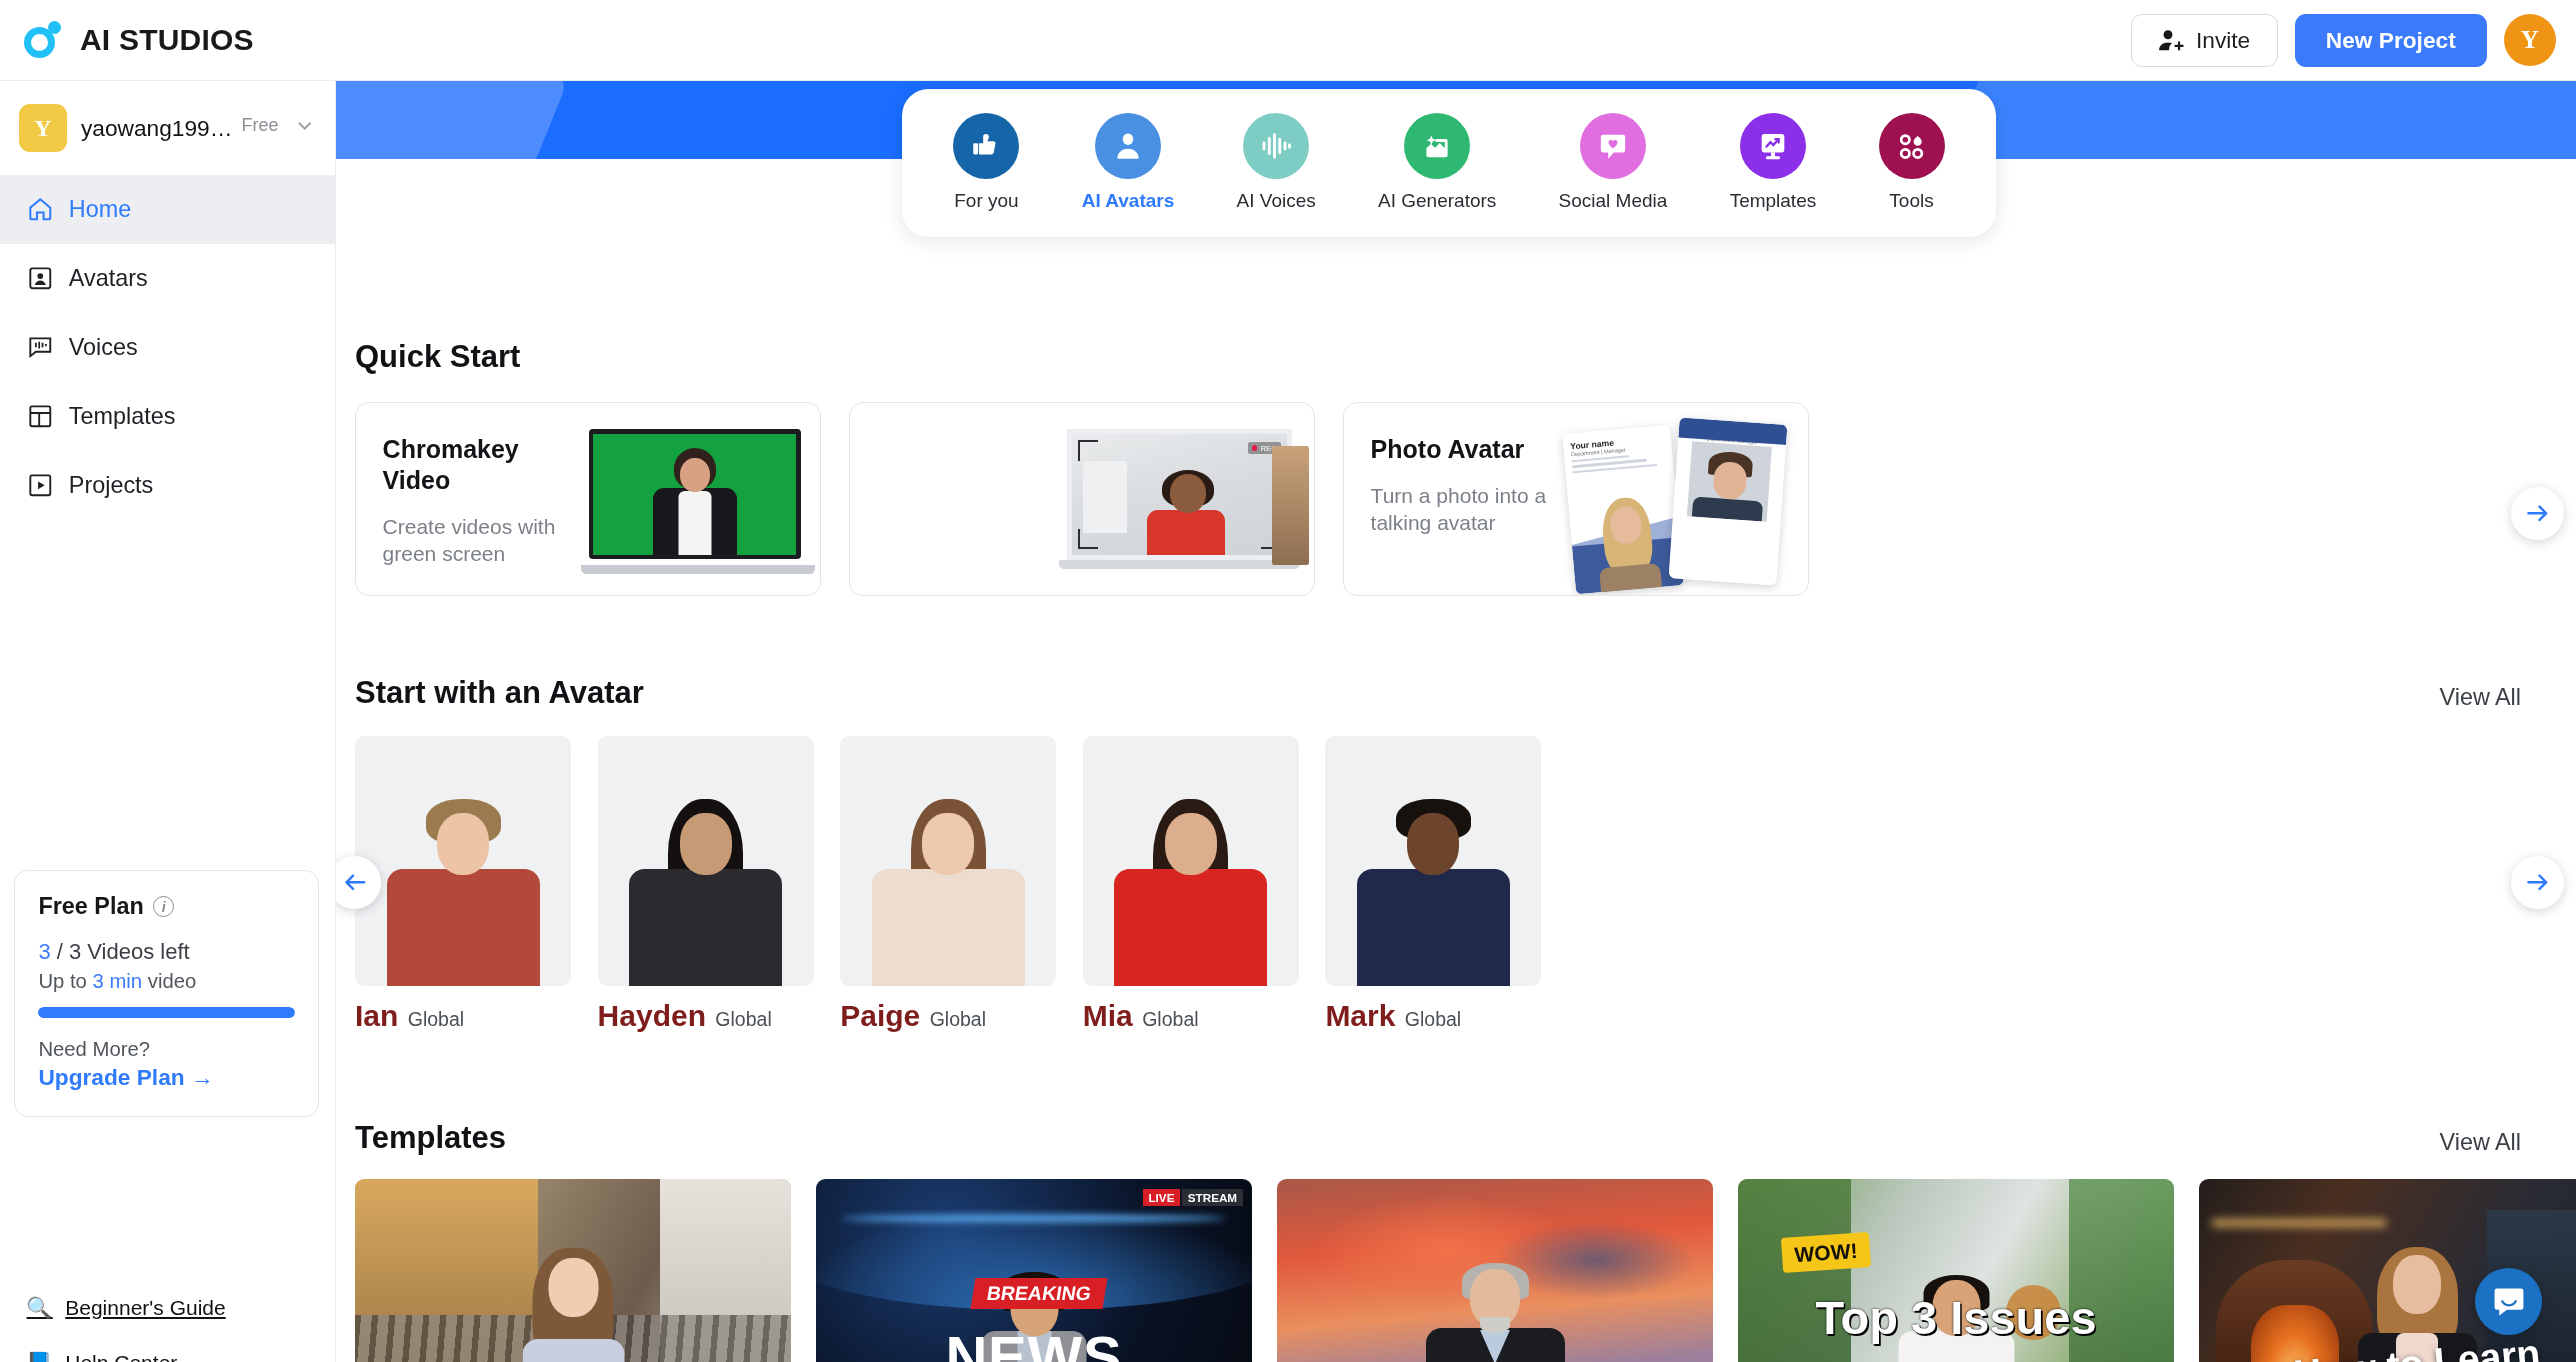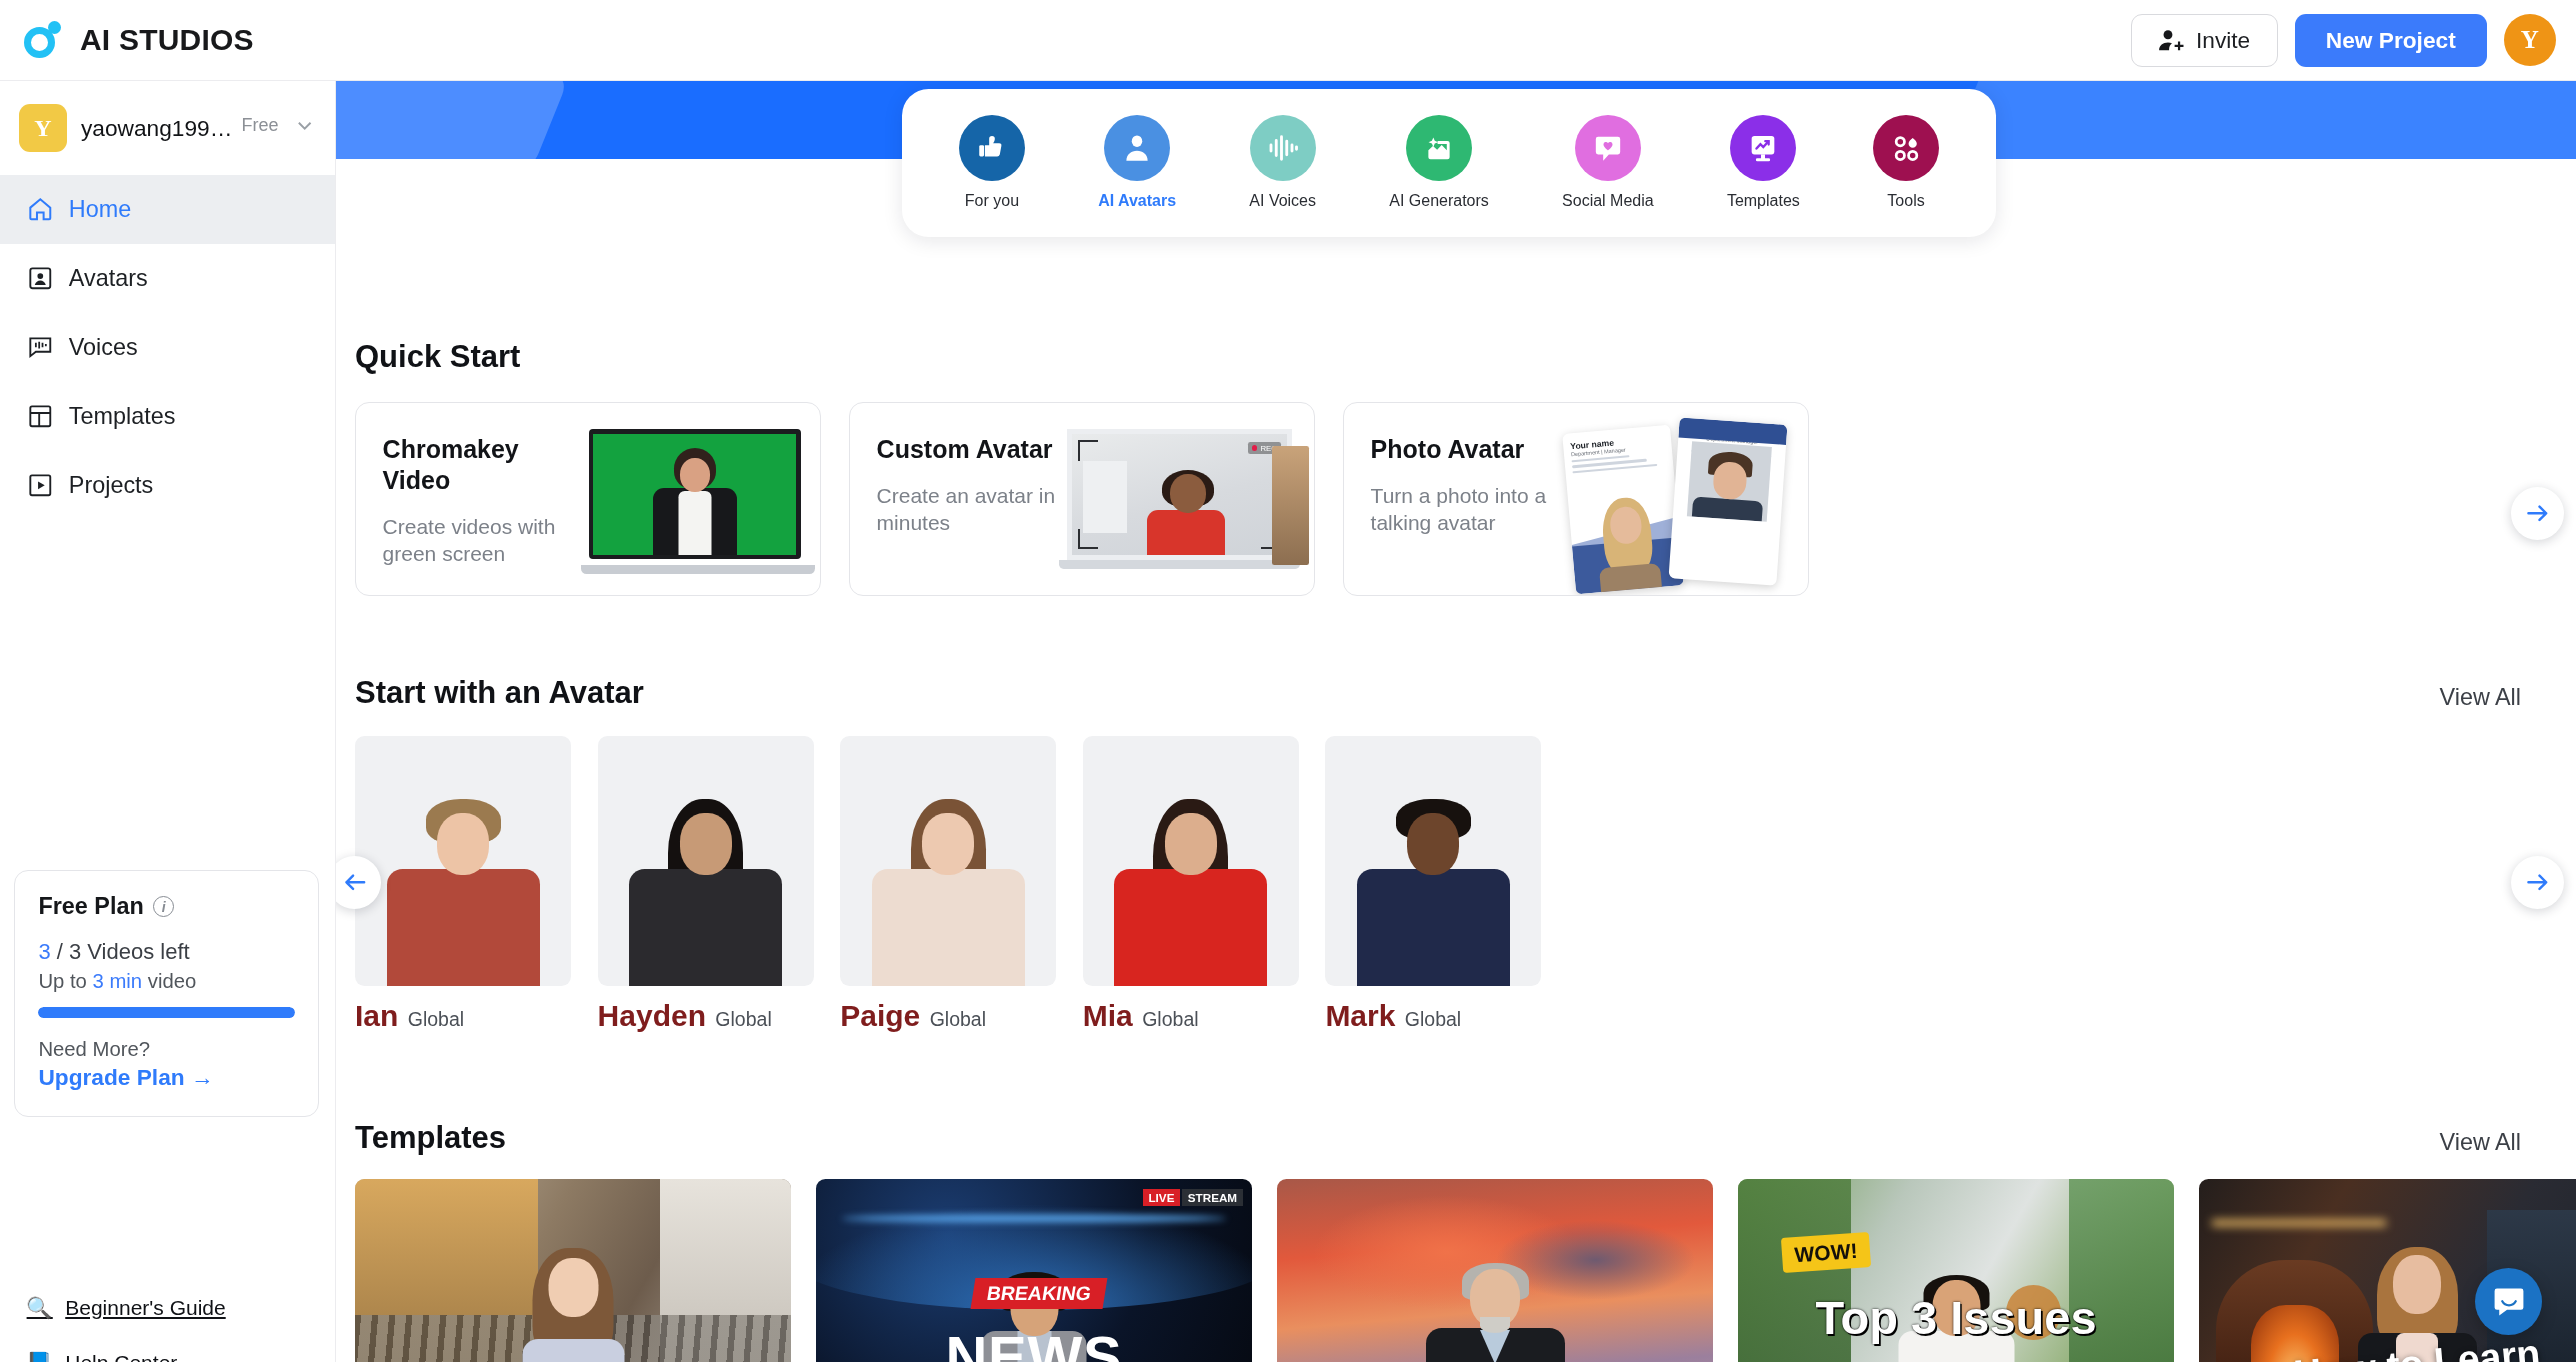--- a/index.html
+++ b/index.html
@@ -143,21 +143,21 @@
     background: #ffffff; border-radius: 26.6px;
     box-shadow: 0 3.1px 20.3px rgba(16,24,40,.10);
     display: flex; align-items: center; justify-content: space-around;
     padding: 0 20.3px; z-index: 10;
   }
   .tab { display: flex; flex-direction: column; align-items: center; gap: 11px; cursor: pointer; }
   .tab-ico {
     width: 66px; height: 66px; border-radius: 50%;
     display: flex; align-items: center; justify-content: center;
   }
-  .tab-label { font-size: 16px; color: #2a2d33; white-space: nowrap; }
+  .tab-label { font-size: 19px; color: #2a2d33; white-space: nowrap; }
   .tab.active .tab-label { color: #2f7bfb; font-weight: 700; }
 
   
   .sec-head {
     display: flex; align-items: flex-end; justify-content: space-between;
     padding-right: 37px;
   }
   .sec-title { font-size: 31px; font-weight: 700; color: #101216; }
   .view-all { font-size: 23.4px; color: #3c4047; cursor: pointer; }
 
@@ -503,24 +503,20 @@
                       </div>
                     </div>
               </div>
                 </div>
               <div class="lap-base"></div>
             </div>
           </div>
         </div>
 
         <div class="qs-card">
-          <div class="qs-text">
-            <div class="qs-name">Custom Avatar</div>
-            <div class="qs-desc">Create an avatar in minutes</div>
-          </div>
           <div class="qs-art">
             <div class="ca-lap">
               <div class="ca-screen">
                 <div class="ca-room"></div>
                 <div class="ca-shelf"></div>
                 <div class="ca-person">
                     <div class="ca-p-hair"></div>
                     <div class="ca-p-face"></div>
                     <div class="ca-p-body"></div>
                   </div>

